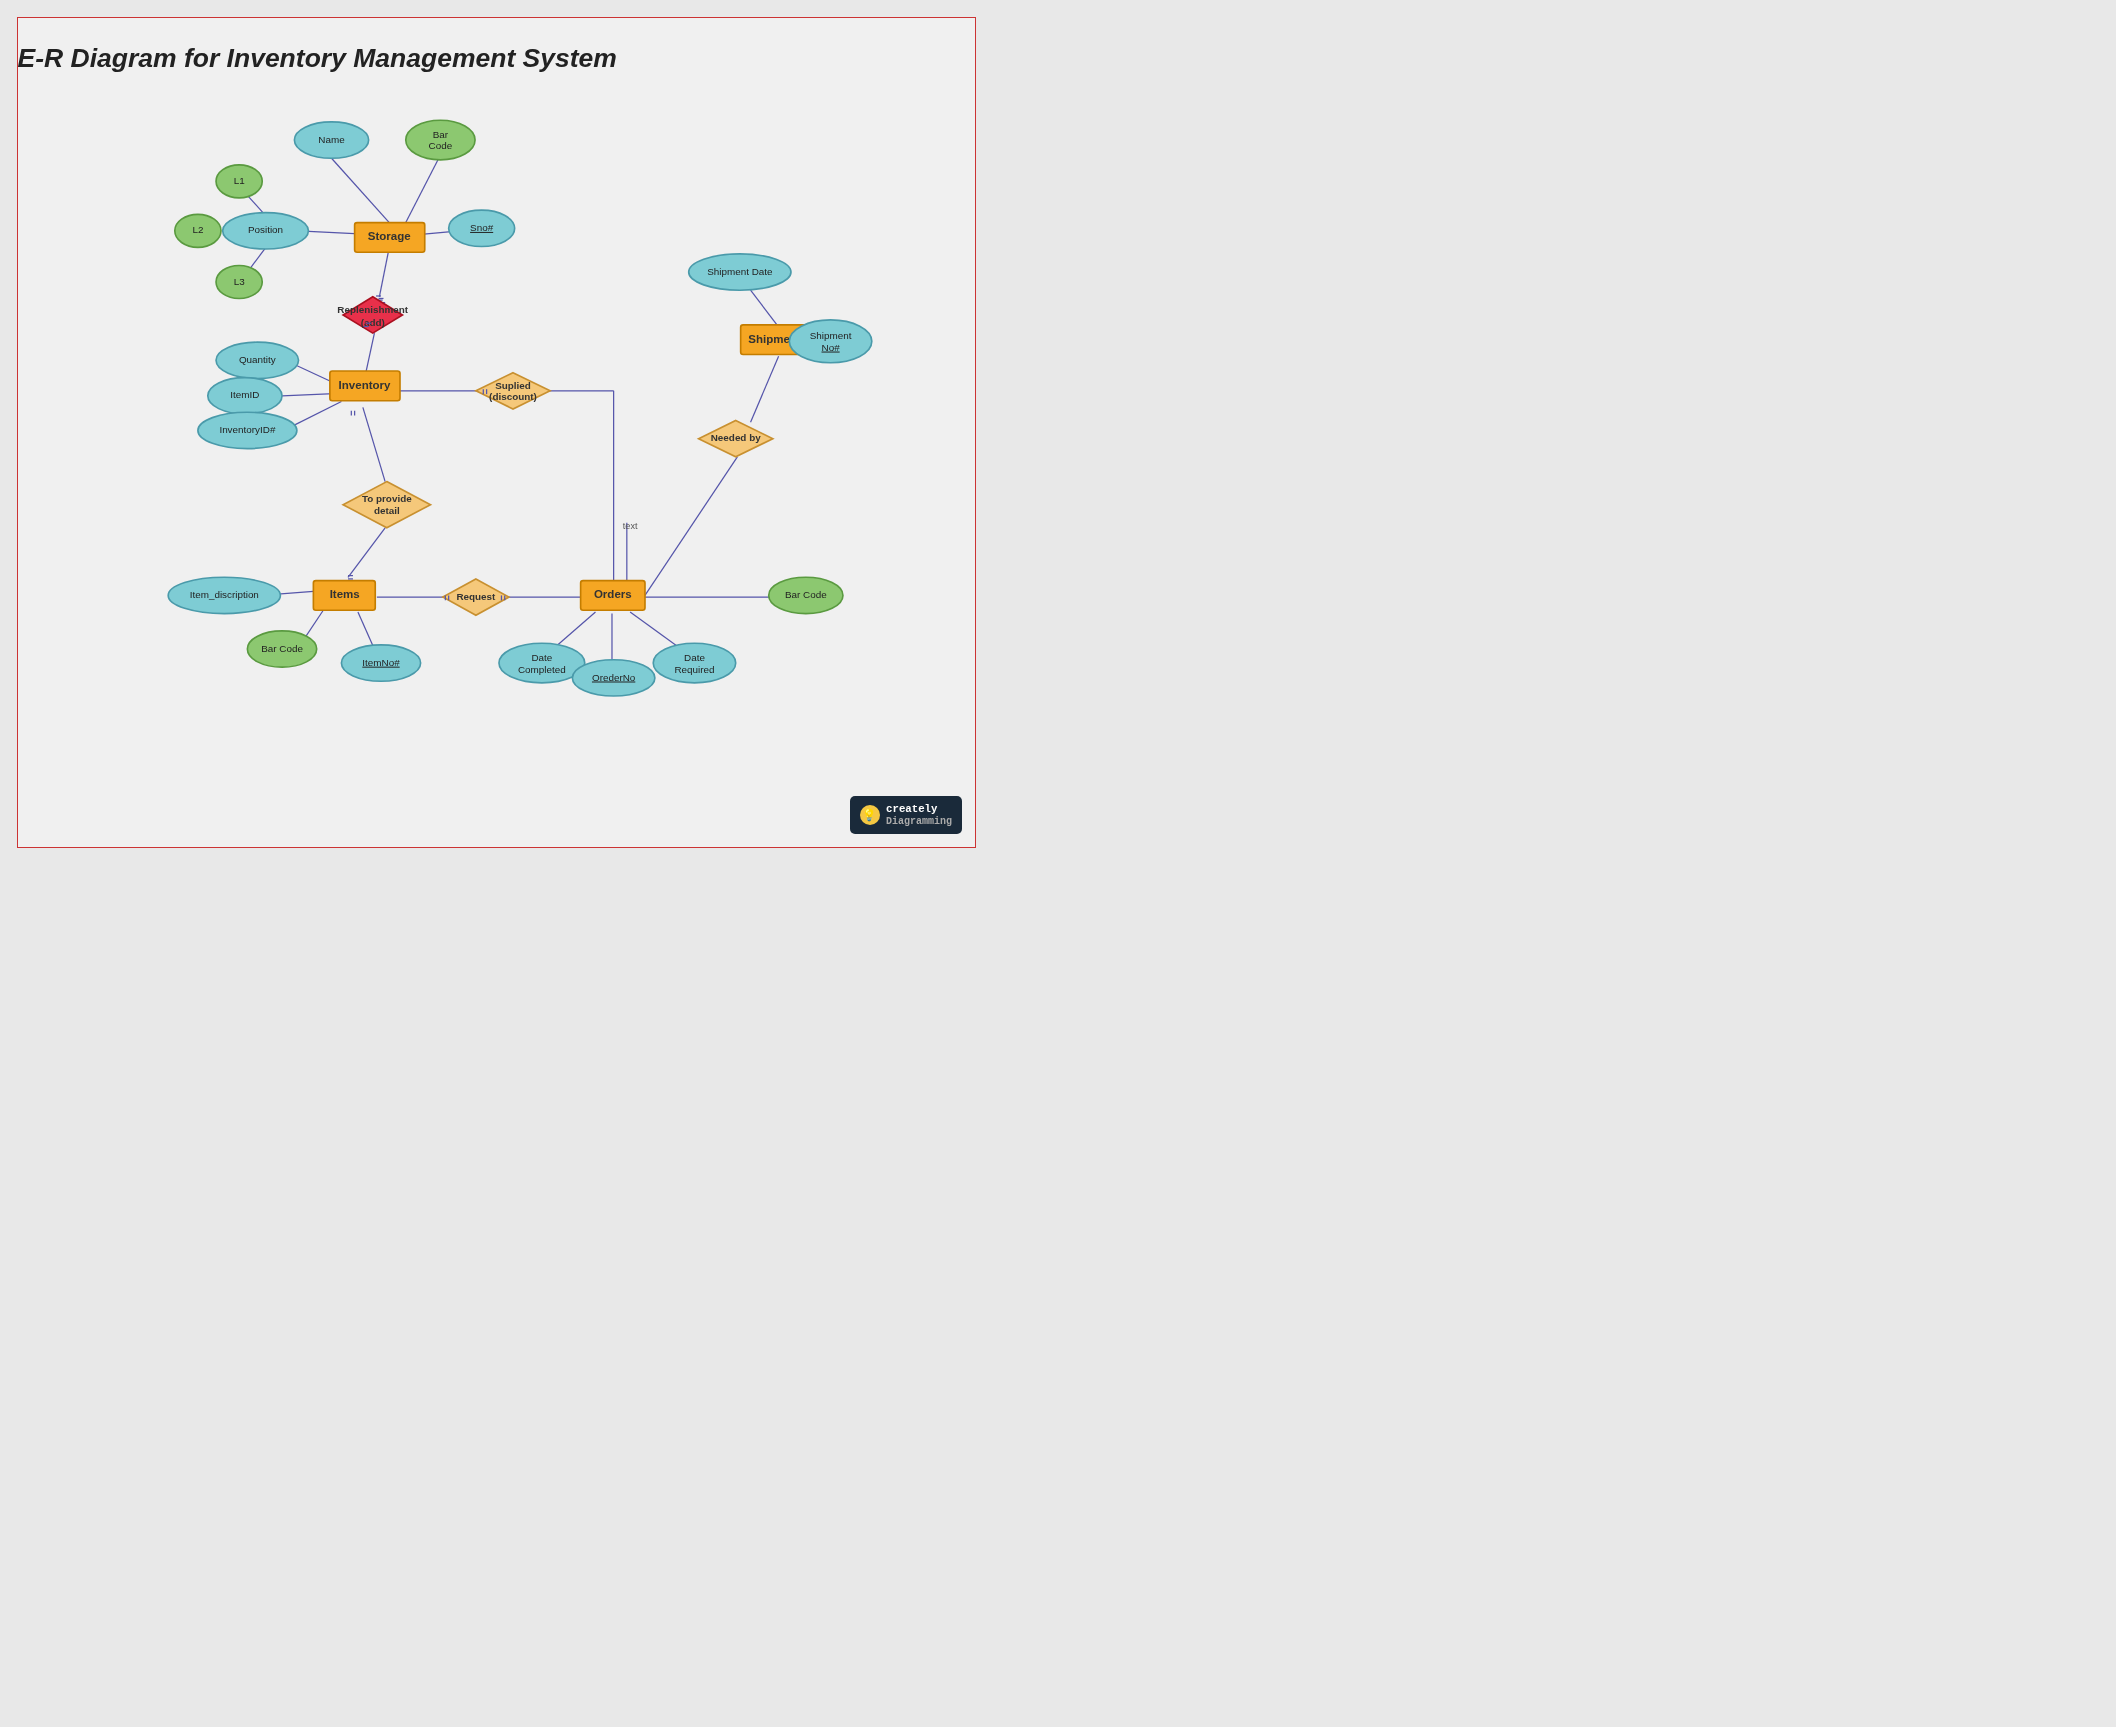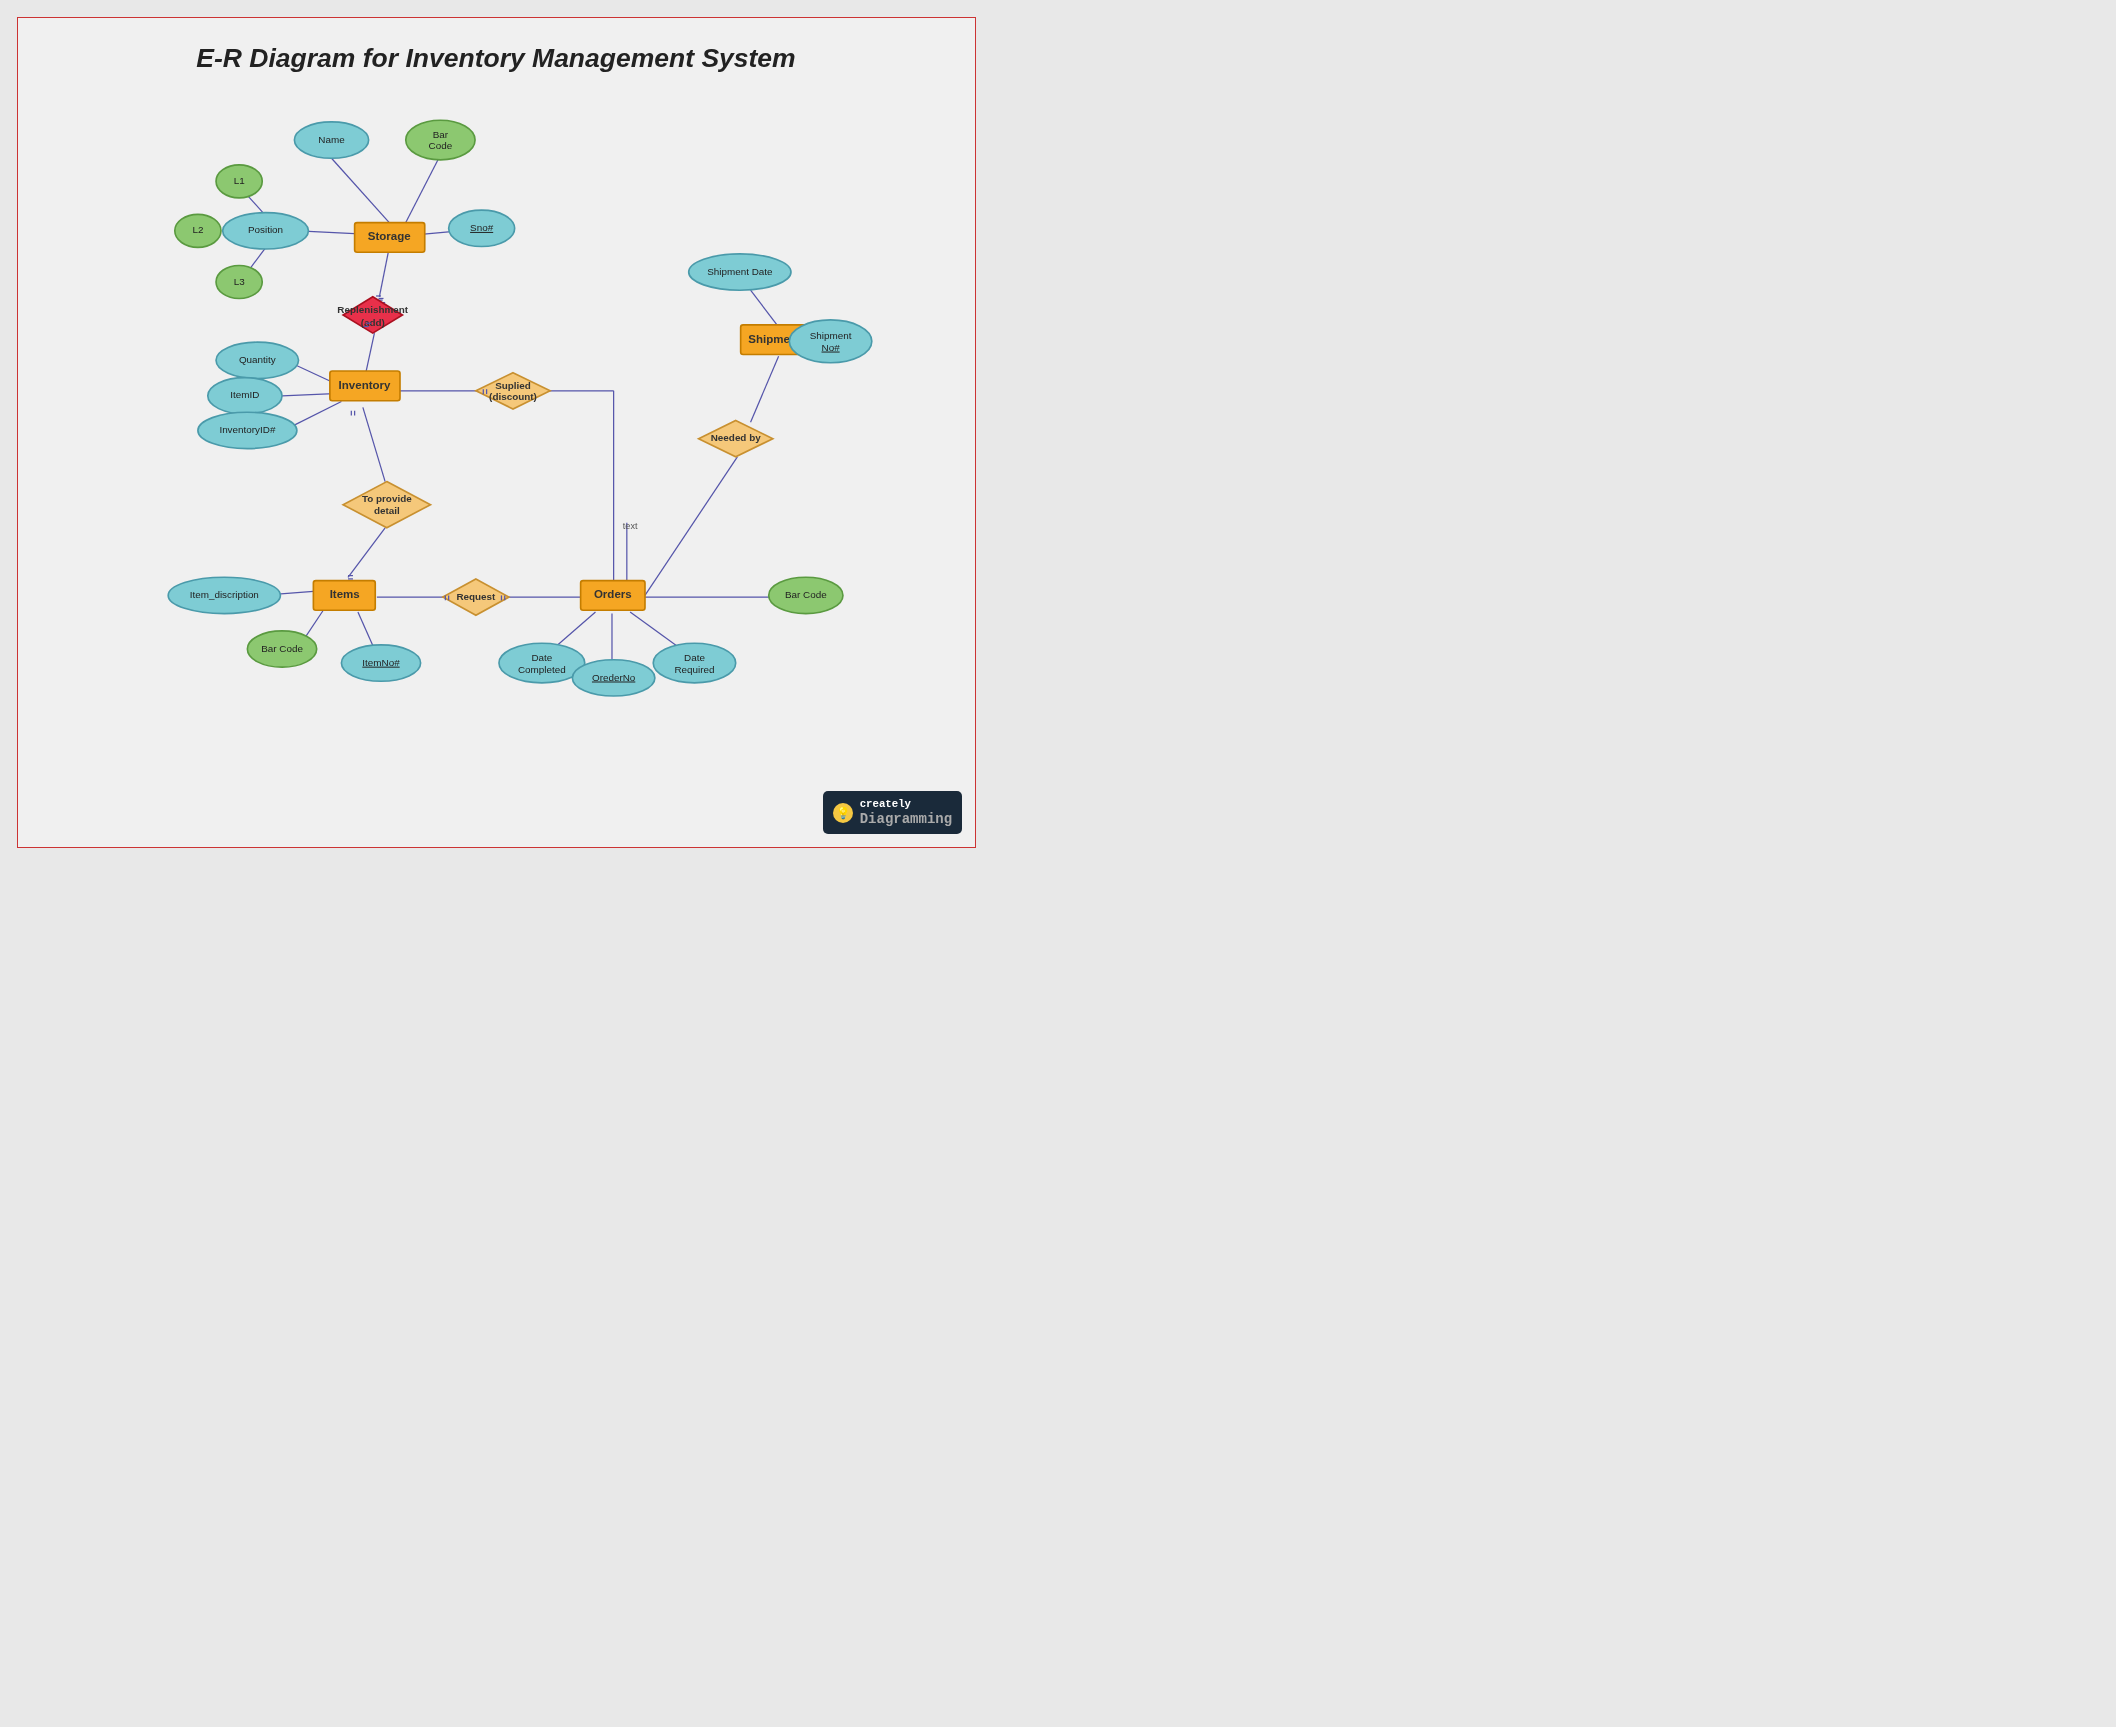--- a/index.html
+++ b/index.html
@@ -12,21 +12,21 @@
     }
     .main-container {
       background: #f0f0f0;
       border: 1.7px solid #cc3333;
       margin: 16.5px;
       width: 959px;
       height: 831px;
       position: relative;
     }
     .title {
-      text-align: center;
+      text-align: left;
       font-size: 26.5px;
       font-style: italic;
       font-weight: 600;
       color: #222;
       padding-top: 25px;
       padding-bottom: 8.3px;
     }
     svg {
       position: absolute;
       top: 0;
@@ -113,21 +113,21 @@
     }
     .logo-text {
       color: white;
       font-size: 10.7px;
       font-weight: bold;
       line-height: 1.2;
       font-family: Liberation Mono, monospace;
     }
     .logo-sub {
       color: #aaa;
-      font-size: 14px;
+      font-size: 10px;
       display: block;
       text-align: center;
     }
   </style>
 </head>
 <body>
 
 <div class="main-container">
   <div class="title">E-R Diagram for Inventory Management System</div>
 

